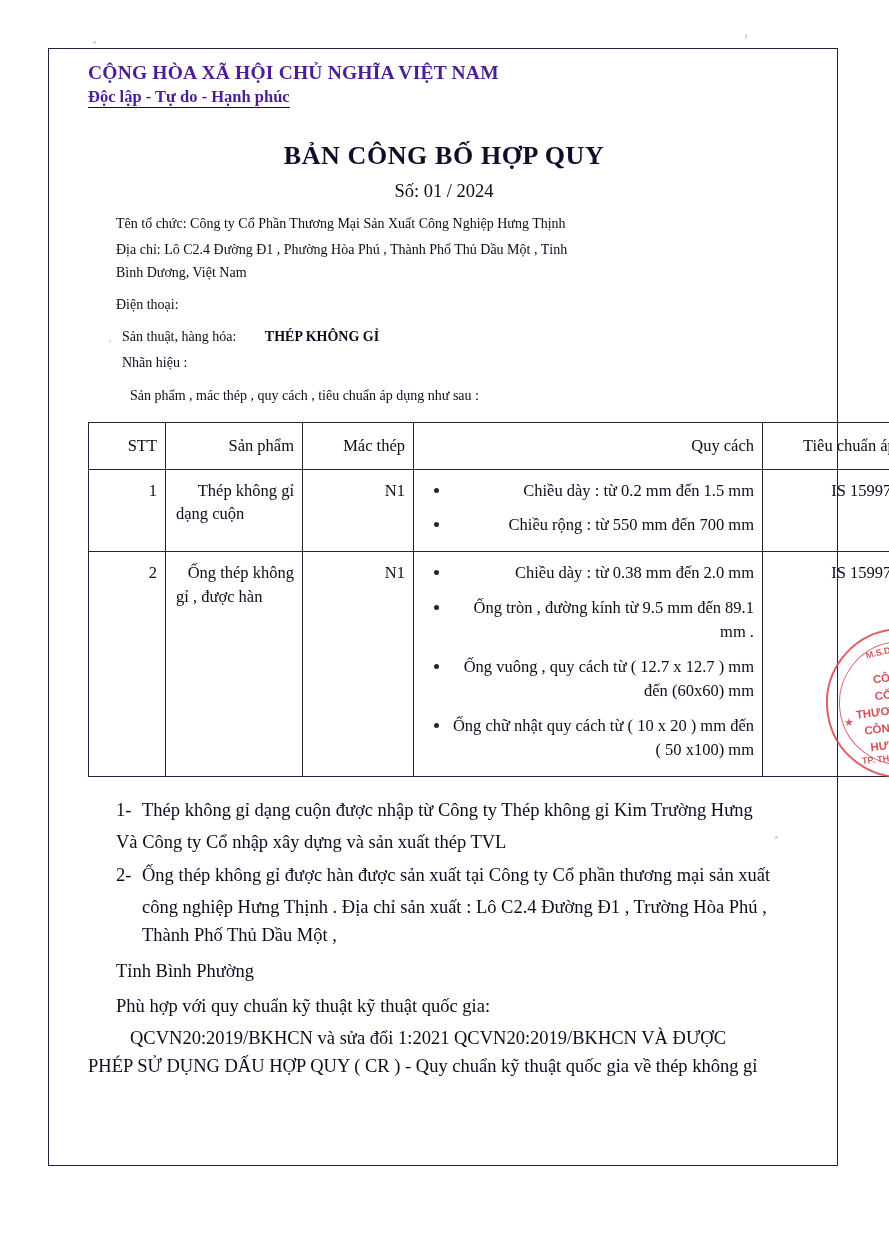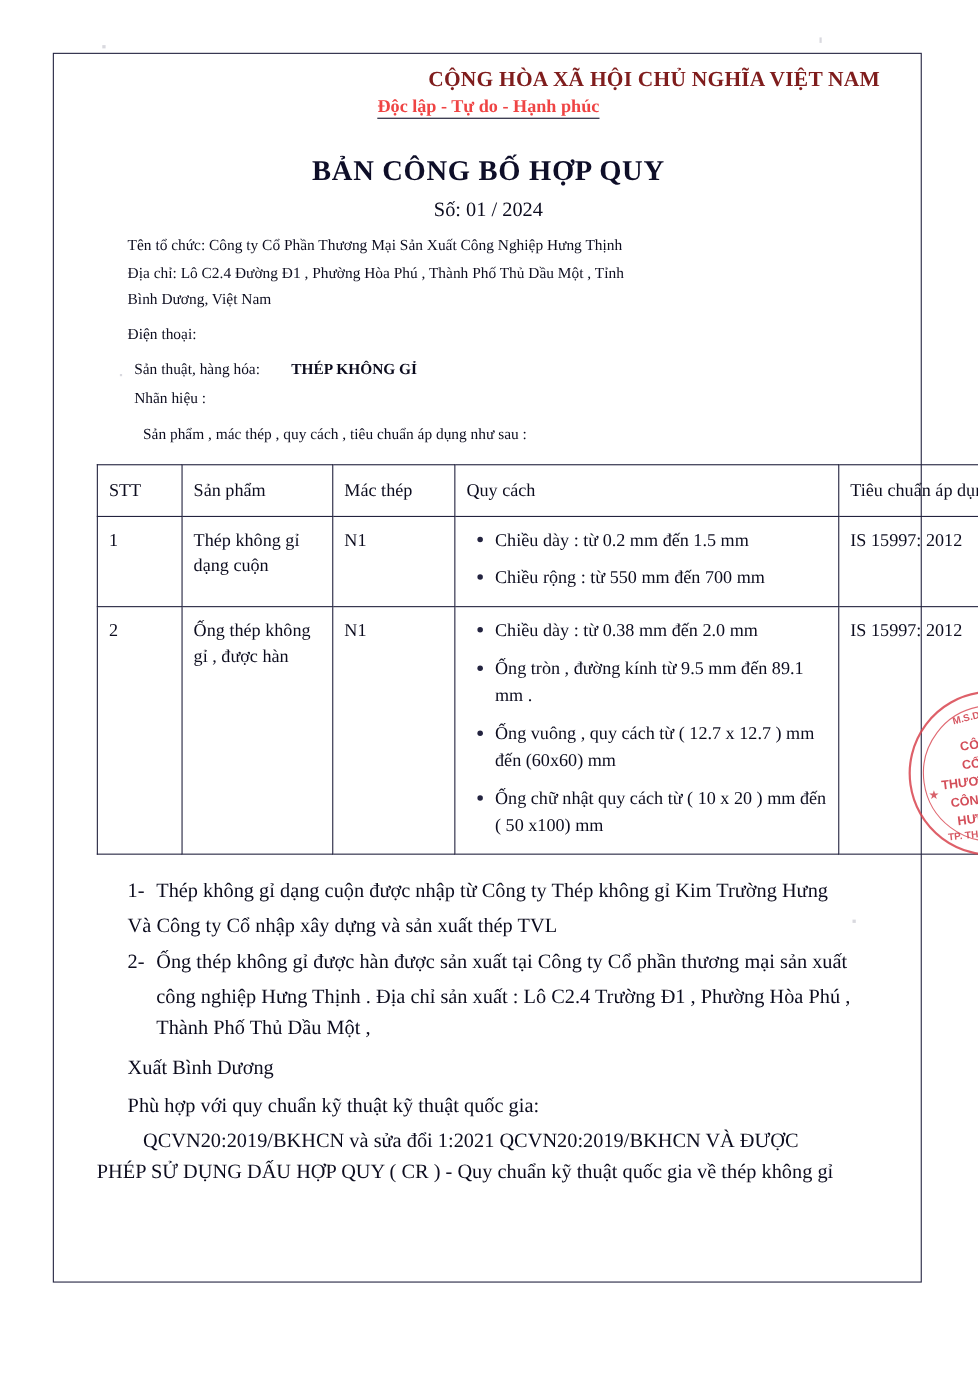--- a/index.html
+++ b/index.html
@@ -40,32 +40,31 @@
     position: absolute;
     left: 70px;
     top: 62px;
     width: 748px;
     box-sizing: border-box;
     padding: 0 18px;
   }
 
   
   .national-title {
-    text-align: right;
+    text-align: left;
     font-weight: bold;
     font-size: 19.5px;
     letter-spacing: 0.2px;
-    color: #7f1d1d;
+    color: #4c1d95;
   }
   .national-sub {
-    text-align: center;
     font-weight: bold;
     font-size: 16.5px;
     margin-top: 3px;
-    color: #ef4444;
+    color: #4c1d95;
   }
   .national-sub span.u {
     border-bottom: 1.4px solid #11112a;
     padding-bottom: 1px;
   }
 
   .doc-title {
     text-align: center;
     font-weight: bold;
     font-size: 26px;
@@ -97,21 +96,21 @@
     width: 716px;
     border-collapse: collapse;
     font-size: 16.5px;
     table-layout: fixed;
   }
   table.spec th, table.spec td {
     border: 1.3px solid #23233f;
     vertical-align: top;
     padding: 9px 8px 12px 10px;
     font-weight: normal;
-    text-align: left;
+    text-align: right;
     line-height: 1.42;
   }
   table.spec th {
     padding-top: 11px;
     padding-bottom: 11px;
   }
   .c-stt    { width: 58px;  text-align: center; }
   .c-sp     { width: 118px; }
   .c-mac    { width: 92px;  text-align: center; }
   .c-quy    { width: 330px; }
@@ -345,25 +344,25 @@
         </span>
       </div>
       <div class="footer-p" style="margin-top:0; padding-left:28px;">Và Công ty Cổ nhập xây dựng và sản xuất thép TVL</div>
 
       <div class="note" style="margin-top:6px;">
         <span class="num">2-</span>
         <span class="txt">
           <span class="cont">Ống thép không gỉ được hàn được sản xuất tại Công ty Cổ phần thương mại sản xuất</span>
         </span>
       </div>
-      <div class="note-sub">công nghiệp Hưng Thịnh . Địa chỉ sản xuất : Lô C2.4 Trường Đ1 , Phường Hòa Phú ,</div>
+      <div class="note-sub">công nghiệp Hưng Thịnh . Địa chỉ sản xuất : Lô C2.4 Đường Đ1 , Trường Hòa Phú ,</div>
       <div class="note-sub">Thành Phố Thủ Dầu Một ,</div>
     </div>
 
-    <div class="footer-p">Xuất Bình Dương</div>
+    <div class="footer-p">Tỉnh Bình Phường</div>
     <div class="footer-p">Phù hợp với quy chuẩn kỹ thuật kỹ thuật quốc gia:</div>
 
     <div class="footer-block">
       <span class="l1">QCVN20:2019/BKHCN và sửa đổi 1:2021  QCVN20:2019/BKHCN VÀ ĐƯỢC</span>
       <span class="l2">PHÉP SỬ DỤNG DẤU HỢP QUY ( CR ) -  Quy chuẩn kỹ thuật quốc gia về thép không gỉ</span>
     </div>
 
   </div>
 
   <div class="seal">

